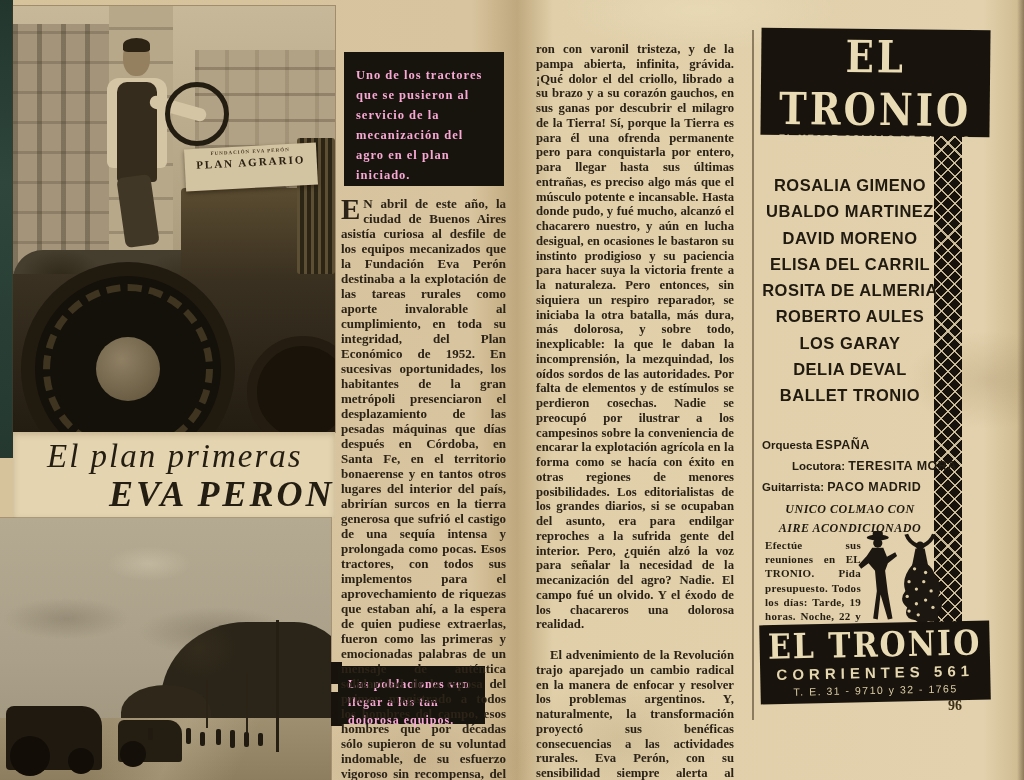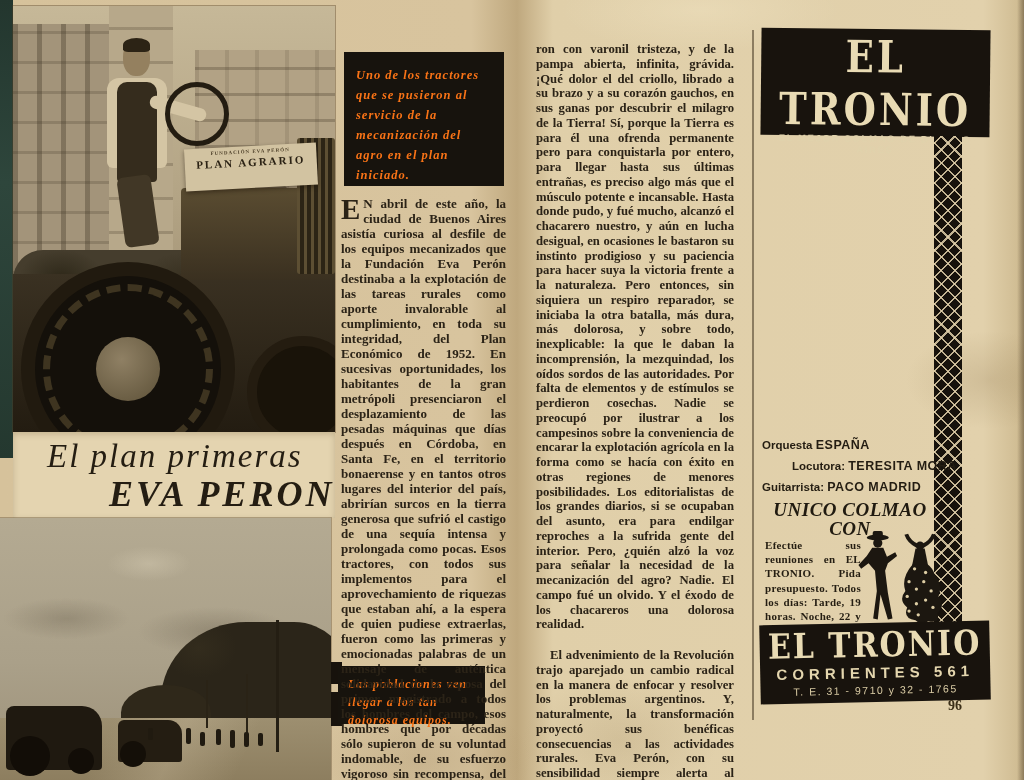--- a/index.html
+++ b/index.html
@@ -65,21 +65,21 @@
   .p2-tractor2::before{content:"";position:absolute;left:2px;bottom:-5px;width:26px;height:26px;border-radius:50%;background:#140f08;}
   .p2-pole1{left:276px;bottom:28px;width:3px;height:132px;background:#241e13;}
   .p2-pole2{left:206px;bottom:52px;width:2px;height:48px;background:#2a2316;}
   .p2-pole3{left:246px;bottom:44px;width:2px;height:62px;background:#2a2316;}
   .p2-person{position:absolute;width:5px;height:16px;background:#201a10;border-radius:2px;}
   
   .title-band{left:13px;top:432px;width:322px;height:86px;background:#e4d4b0;box-shadow:inset 0 2px 6px rgba(90,70,40,.25);}
   .title-band .t1{font-style:italic;font-size:33px;margin:6px 0 0 34px;letter-spacing:2px;color:#241d12;}
   .title-band .t2{font-style:italic;font-weight:bold;font-size:36px;margin:-2px 0 0 96px;letter-spacing:3px;color:#241d12;}
   
-  .caption{background:#17130d;color:#f97316;font-style:italic;font-weight:bold;padding:13px 12px;letter-spacing:1px;line-height:1.6;box-sizing:border-box;}
+  .caption{background:#17130d;color:#f9a8d4;font-weight:bold;padding:13px 12px;letter-spacing:1px;line-height:1.6;box-sizing:border-box;}
   .cap1{left:344px;top:52px;width:160px;height:134px;font-size:12.5px;}
   .cap2{left:338px;top:666px;width:147px;height:58px;font-size:12px;padding:9px 10px;line-height:1.5;}
   
   .col1{left:341px;top:196px;width:165px;height:466px;font-size:13px;line-height:15px;font-weight:bold;text-align:justify;color:#2b2317;}
   .col1 .dropcap{float:left;font-size:29px;line-height:25px;margin:1px 3px 0 0;}
   .col2{left:520px;top:26px;width:230px;font-size:12.7px;line-height:14.75px;font-weight:bold;text-align:justify;color:#2b2317;}
   .col2 p{margin:16px;}
   .col2 p.ind{text-indent:14px;}
   .rule-v{left:752px;top:30px;width:2px;height:690px;background:rgba(70,55,35,.55);}
   
@@ -87,21 +87,21 @@
   .ad-logo{font-family:"DejaVu Serif",serif;font-weight:bold;font-size:37px;letter-spacing:3px;color:#e9dbb4;transform:scaleY(1.2);}
   .ad-sub{font-family:"Liberation Sans",sans-serif;font-weight:bold;font-size:9.5px;letter-spacing:1.6px;color:#e0d2ac;margin-top:6px;}
   .lattice{left:934px;top:136px;width:28px;height:489px;background-color:#17120c;
     background-image:repeating-linear-gradient(45deg,transparent 0 8px,rgba(225,208,170,.85) 8px 9.5px),repeating-linear-gradient(-45deg,transparent 0 8px,rgba(225,208,170,.85) 8px 9.5px);}
   .ad-presents{left:770px;top:140px;width:165px;text-align:center;font-family:"Liberation Sans",sans-serif;font-weight:bold;font-size:11px;letter-spacing:1px;color:#241d12;line-height:16px;}
   .ad-names{left:762px;top:176px;width:176px;text-align:center;font-family:"Liberation Sans",sans-serif;font-weight:bold;font-size:16.5px;color:#201a10;}
   .ad-names div{height:26.3px;letter-spacing:.5px;transform:scaleY(1.05);}
   .ad-elenco{left:758px;top:410px;width:184px;text-align:center;font-size:16px;font-weight:bold;letter-spacing:1.5px;color:#201a10;}
   .ad-cred{left:762px;top:0;width:176px;text-align:left;font-family:"Liberation Sans",sans-serif;font-weight:bold;font-size:11.5px;color:#241d12;}
   .ad-cred b{font-size:12.5px;letter-spacing:.5px;}
-  .ad-aircon{left:760px;top:500px;width:180px;text-align:center;font-style:italic;font-weight:bold;font-size:19px;color:#201a10;line-height:19px;letter-spacing:.5px;}
+  .ad-aircon{left:760px;top:500px;width:180px;text-align:center;font-style:italic;font-weight:bold;font-size:12px;color:#201a10;line-height:19px;letter-spacing:.5px;}
   .ad-booking{left:765px;top:538px;width:96px;font-weight:bold;font-size:11px;line-height:14.2px;color:#241d12;text-align:justify;letter-spacing:.3px;}
   .dancers{left:852px;top:528px;}
   .ad-foot{left:760px;top:623px;width:230px;height:79px;background:#18130d;text-align:center;transform:rotate(-1.2deg);box-sizing:border-box;padding-top:4px;}
   .ad-foot .f1{font-family:"DejaVu Serif",serif;font-weight:bold;font-size:30px;letter-spacing:2px;color:#e9dbb4;transform:scaleY(1.15);}
   .ad-foot .f2{font-family:"Liberation Sans",sans-serif;font-weight:bold;font-size:15px;letter-spacing:5px;color:#e4d6ae;margin-top:2px;}
   .ad-foot .f3{font-family:"Liberation Sans",sans-serif;font-size:10.5px;letter-spacing:1.5px;color:#d9cba4;margin-top:3px;}
   .pageno{left:948px;top:698px;font-weight:bold;font-size:14px;color:#3c3019;}
 </style>
 </head>
 <body>
@@ -176,28 +176,40 @@
   <div class="abs rule-v"></div>
 
   <div class="abs ad-head">
     <div class="ad-logo">EL TRONIO</div>
     <div class="ad-sub">EL MEJOR COLMAO DE BUENOS AIRES</div>
   </div>
 
   <div class="abs lattice"></div>
 
 
+  <div class="abs ad-names">
+    <div>ROSALIA GIMENO</div>
+    <div>UBALDO MARTINEZ</div>
+    <div>DAVID MORENO</div>
+    <div>ELISA DEL CARRIL</div>
+    <div>ROSITA DE ALMERIA</div>
+    <div>ROBERTO AULES</div>
+    <div>LOS GARAY</div>
+    <div>DELIA DEVAL</div>
+    <div>BALLET TRONIO</div>
+  </div>
 
 
   <div class="abs ad-cred" style="top:438px;"><span>Orquesta</span>&nbsp;<b>ESPAÑA</b></div>
   <div class="abs ad-cred" style="top:459px;margin-left:30px;"><span>Locutora:</span>&nbsp;<b>TERESITA MORA</b></div>
   <div class="abs ad-cred" style="top:480px;"><span>Guitarrista:</span>&nbsp;<b>PACO MADRID</b></div>
 
   <div class="abs ad-aircon">
     <div>UNICO COLMAO CON</div>
+    <div>AIRE ACONDICIONADO</div>
   </div>
 
   <div class="abs ad-booking">Efectúe sus reuniones en EL TRONIO. Pida presupuesto. Todos los días: Tarde, 19 horas. Noche, 22 y 0.15 horas.</div>
 
   <svg class="abs dancers" width="92" height="100" viewBox="0 0 100 108">
     <g fill="#1c1710">
       <ellipse cx="28" cy="10" rx="12" ry="3.2"></ellipse>
       <rect x="22.5" y="3" width="11" height="7" rx="2"></rect>
       <circle cx="28" cy="16" r="5"></circle>
       <path d="M22 21 L34 21 L38 31 L47 26 L49 30 L39 38 L36 46 L39 70 L44 98 L39 99 L31 72 L28 99 L23 98 L27 68 L25 46 L18 38 L10 44 L7 40 L16 30 Z"></path>

